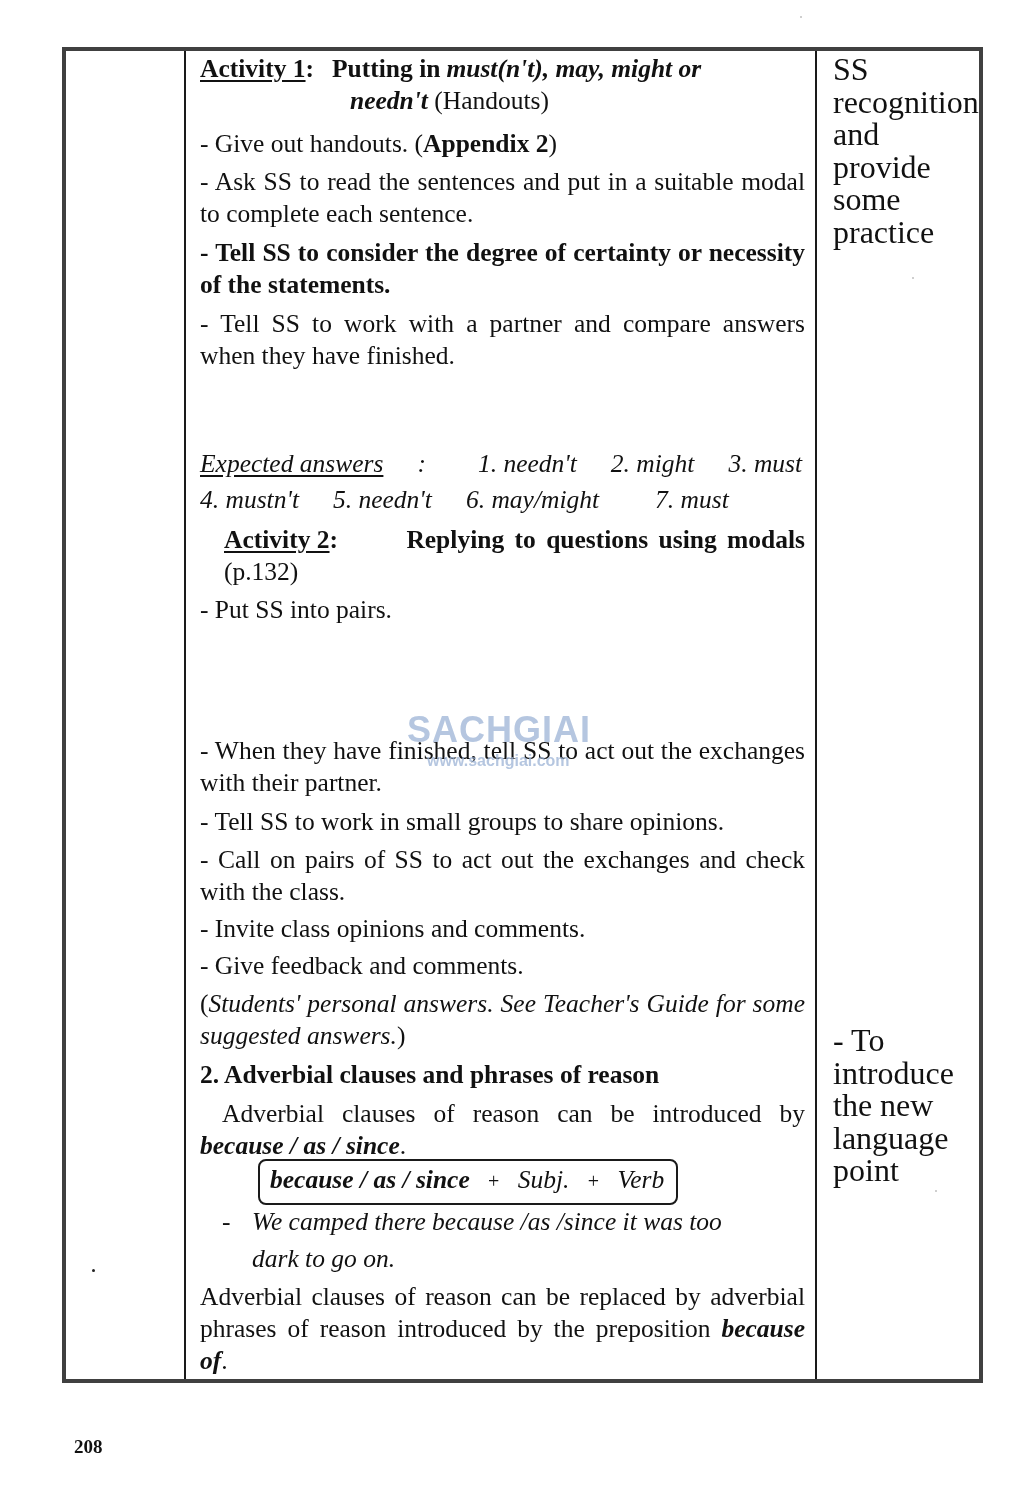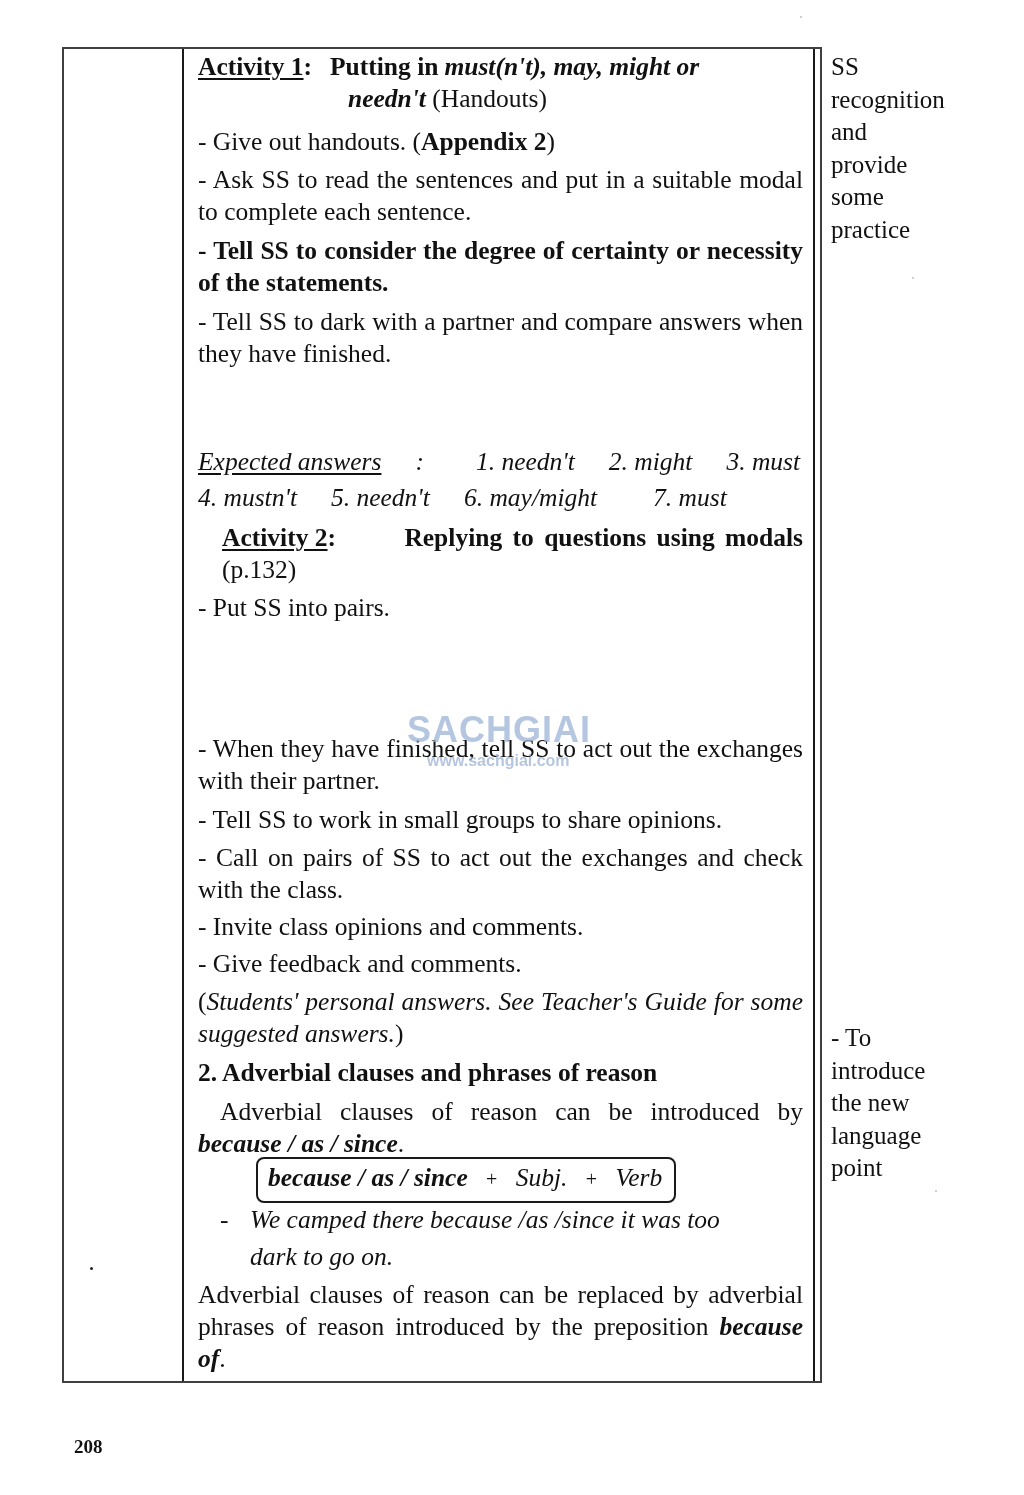--- a/index.html
+++ b/index.html
@@ -12,23 +12,23 @@
       height: 1495px;
       position: relative;
       overflow: hidden;
       font-family: "Liberation Serif", "DejaVu Serif", serif;
       color: #111111;
     }
     .page-table {
       position: absolute;
       left: 62px;
       top: 47px;
-      width: 760px;
+      width: 921px;
       height: 1336px;
-      border: 2px solid #404040;
+      border: 4px solid #404040;
       box-sizing: border-box;
     }
     .col-left {
       position: absolute;
       left: 0;
       top: 0;
       width: 120px;
       height: 100%;
       border-right: 2px solid #1a1a1a;
       box-sizing: border-box;
@@ -55,21 +55,21 @@
     }
     .col-right {
       position: absolute;
       left: 749px;
       top: 0;
       right: 0;
       height: 100%;
       border-left: 2px solid #1a1a1a;
       box-sizing: border-box;
       padding-left: 16px;
-      font-size: 25px;
+      font-size: 32px;
       line-height: 32.5px;
     }
     .p {
       position: absolute;
       left: 14px;
       right: 10px;
       text-align: justify;
       text-align-last: left;
     }
     .ul { text-decoration: underline; text-underline-offset: 3px; }
@@ -167,21 +167,21 @@
         <span class="bi">needn't</span><span> (Handouts)</span>
       </span>
     </div>
 
     <div class="p" style="top:77px;">
       <span>- Give out handouts. (</span><span class="b">Appendix 2</span><span>)</span>
     </div>
 
     <div class="p" style="top:115px;">- Ask SS to read the sentences and put in a suitable modal to complete each sentence.</div>
     <div class="p" style="top:186px;font-weight:bold;">- Tell SS to consider the degree of certainty or necessity of the statements.</div>
-    <div class="p" style="top:257px;">- Tell SS to dark with a partner and compare answers when they have finished.</div>
+    <div class="p" style="top:257px;">- Tell SS to work with a partner and compare answers when they have finished.</div>
 
     <div class="p" style="top:397px;">
       <div class="answers-row">
         <span style="font-style:normal;margin-right:18px;"><span class="ul">Expected answers</span><span>:</span></span>
         <span>1. needn't</span>
         <span>2. might</span>
         <span>3. must</span>
       </div>
       <div class="answers-row" style="margin-top:4px;">
         <span>4. mustn't</span>

